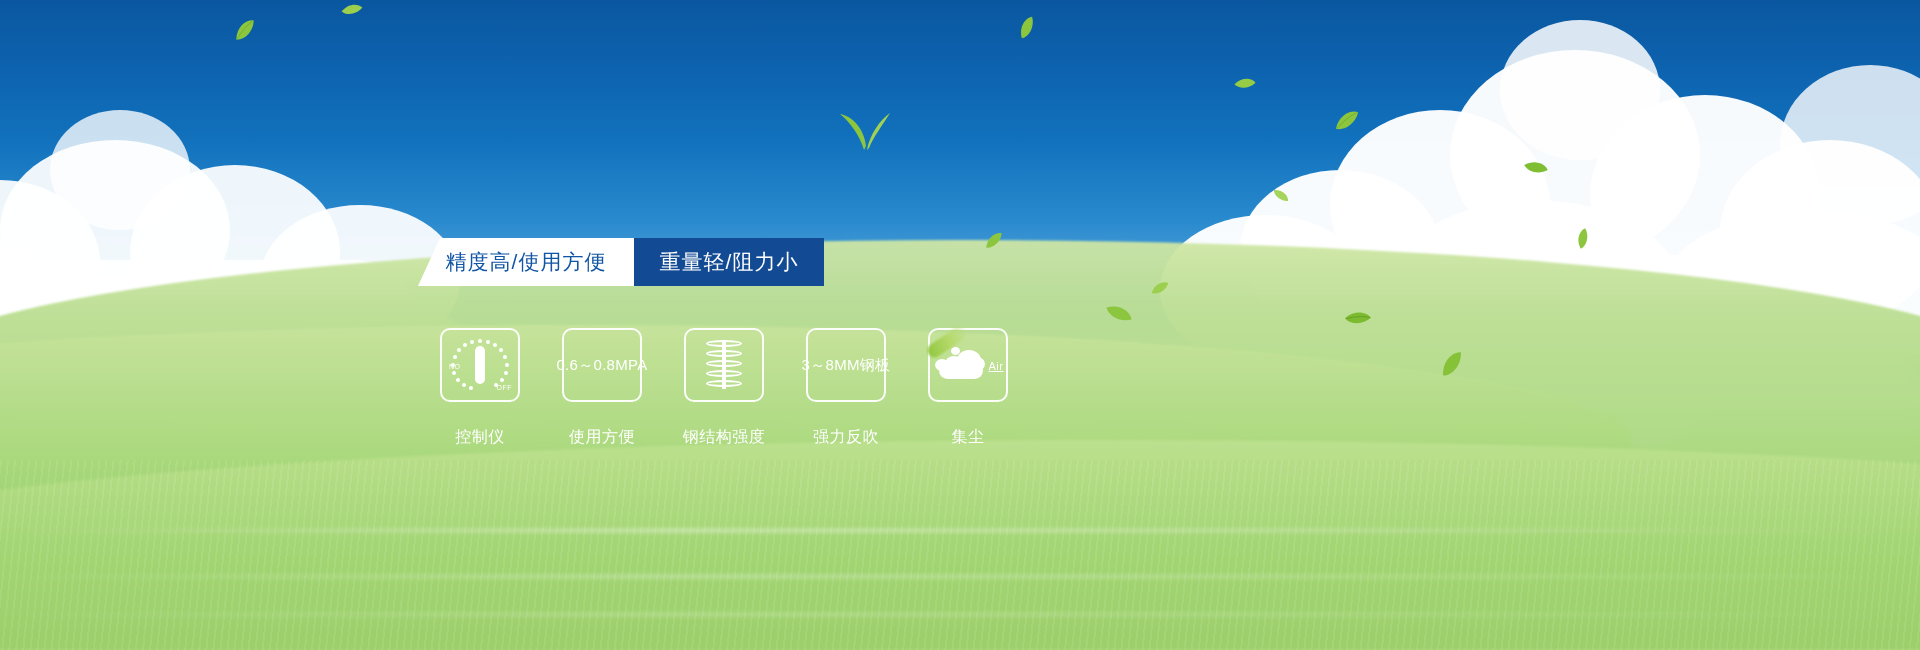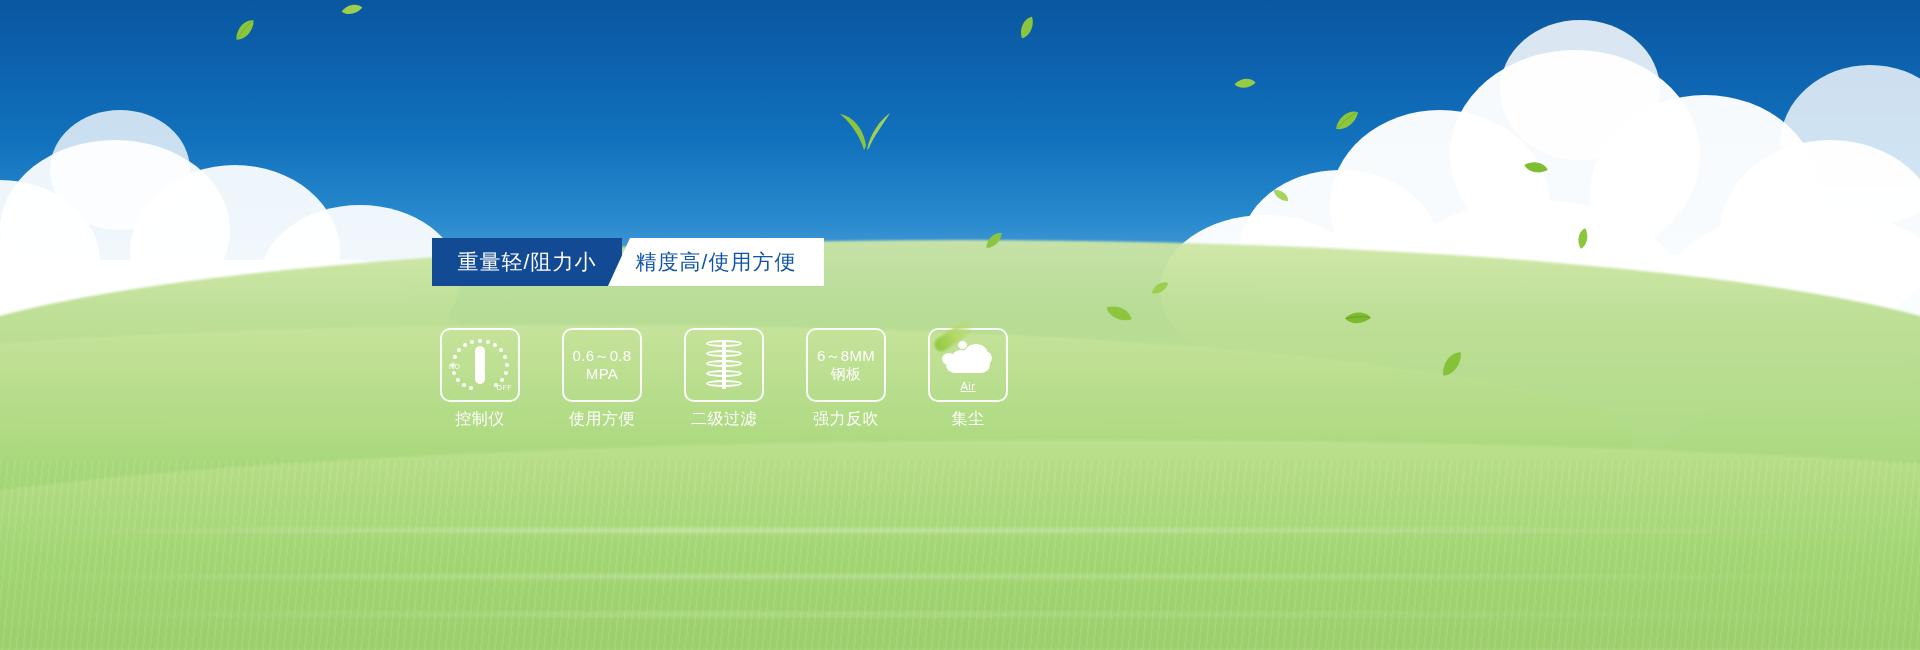--- a/index.html
+++ b/index.html
@@ -108,25 +108,25 @@
   .tab-light {
     background:#ffffff; color:#1155a5; width:216px;
     clip-path: polygon(22px 0, 100% 0, 100% 100%, 0 100%);
     margin-left:-14px;
   }
 
   .features { position:absolute; left:440px; top:328px; display:flex; gap:42px; }
   .feature { width:80px; display:flex; flex-direction:column; align-items:center; }
   .fbox {
     width:80px; height:74px; border:2px solid rgba(255,255,255,0.95); border-radius:10px;
-    display:flex; flex-direction:column; align-items:center; justify-content:center;
+    display:flex; flex-direction:row; align-items:center; justify-content:center;
     color:#ffffff; position:relative;
   }
   .fbox .ftext { font-size:15px; line-height:18px; text-align:center; letter-spacing:.3px; white-space:nowrap; }
-  .fcap { margin-top:7px; font-size:16px; color:#ffffff; white-space:nowrap; letter-spacing:.5px; }
+  .fcap { margin-top:25px; font-size:16px; color:#ffffff; white-space:nowrap; letter-spacing:.5px; }
 
   .dial { position:relative; width:60px; height:56px; }
   .dial .dot { position:absolute; width:4px; height:4px; border-radius:50%; background:#fff; }
   .dial .pill { position:absolute; left:50%; top:9px; margin-left:-5px; width:10px; height:38px; border-radius:5px; background:#fff; }
   .dial .lbl { position:absolute; font-size:7px; color:#fff; letter-spacing:.5px; }
   .dial .lbl-no { left:-1px; top:26px; }
   .dial .lbl-off { right:-2px; bottom:2px; }
 
   .spring { width:46px; height:52px; position:relative; }
   .spring .ring {
@@ -291,22 +291,22 @@
 
     <div class="title-leaf">
       <svg width="54" height="42" viewBox="0 0 54 42">
         <path d="M26 40 C22 26, 12 12, 2 4 C14 6, 26 18, 28 36 Z" fill="#8cc63f"></path>
         <path d="M29 40 C32 24, 42 10, 52 3 C44 16, 36 26, 31 38 Z" fill="#a0d155"></path>
       </svg>
     </div>
 
 
     <div class="tabs">
+      <div class="tab tab-light">精度高/使用方便</div>
       <div class="tab tab-dark">重量轻/阻力小</div>
-      <div class="tab tab-light">精度高/使用方便</div>
     </div>
 
     <div class="features">
 
       <div class="feature">
         <div class="fbox">
           <div class="dial">
             <div class="pill"></div>
             <div class="dot" style="left:28px;  top:2px;"></div>
             <div class="dot" style="left:36px;  top:3px;"></div>
@@ -345,26 +345,26 @@
         <div class="fbox">
           <div class="spring">
             <div class="stem"></div>
             <div class="ring" style="top:1px;"></div>
             <div class="ring" style="top:11px;"></div>
             <div class="ring" style="top:21px;"></div>
             <div class="ring" style="top:31px;"></div>
             <div class="ring" style="top:41px;"></div>
           </div>
         </div>
-        <div class="fcap">二级过滤</div>
-      </div>
-
-      <div class="feature">
-        <div class="fbox">
-          <div class="ftext">6～8MM</div>
+        <div class="fcap">钢结构强度</div>
+      </div>
+
+      <div class="feature">
+        <div class="fbox">
+          <div class="ftext">3～8MM</div>
           <div class="ftext">钢板</div>
         </div>
         <div class="fcap">强力反吹</div>
       </div>
 
       <div class="feature">
         <div class="fbox">
           <div class="cloudicon">
             <div class="greenstreak"></div>
             <div class="cbase"></div>

